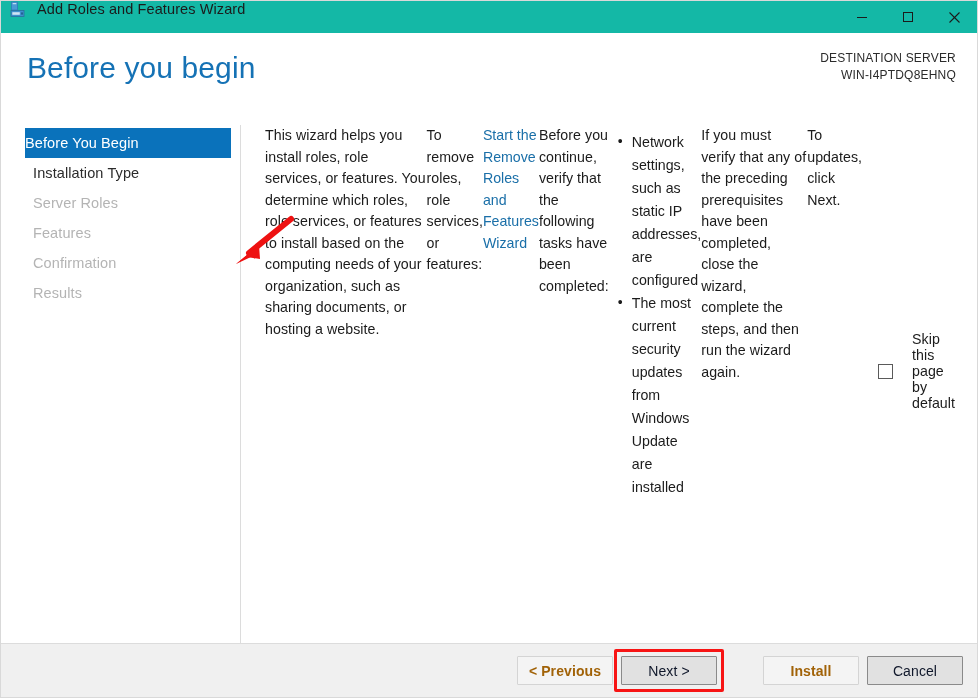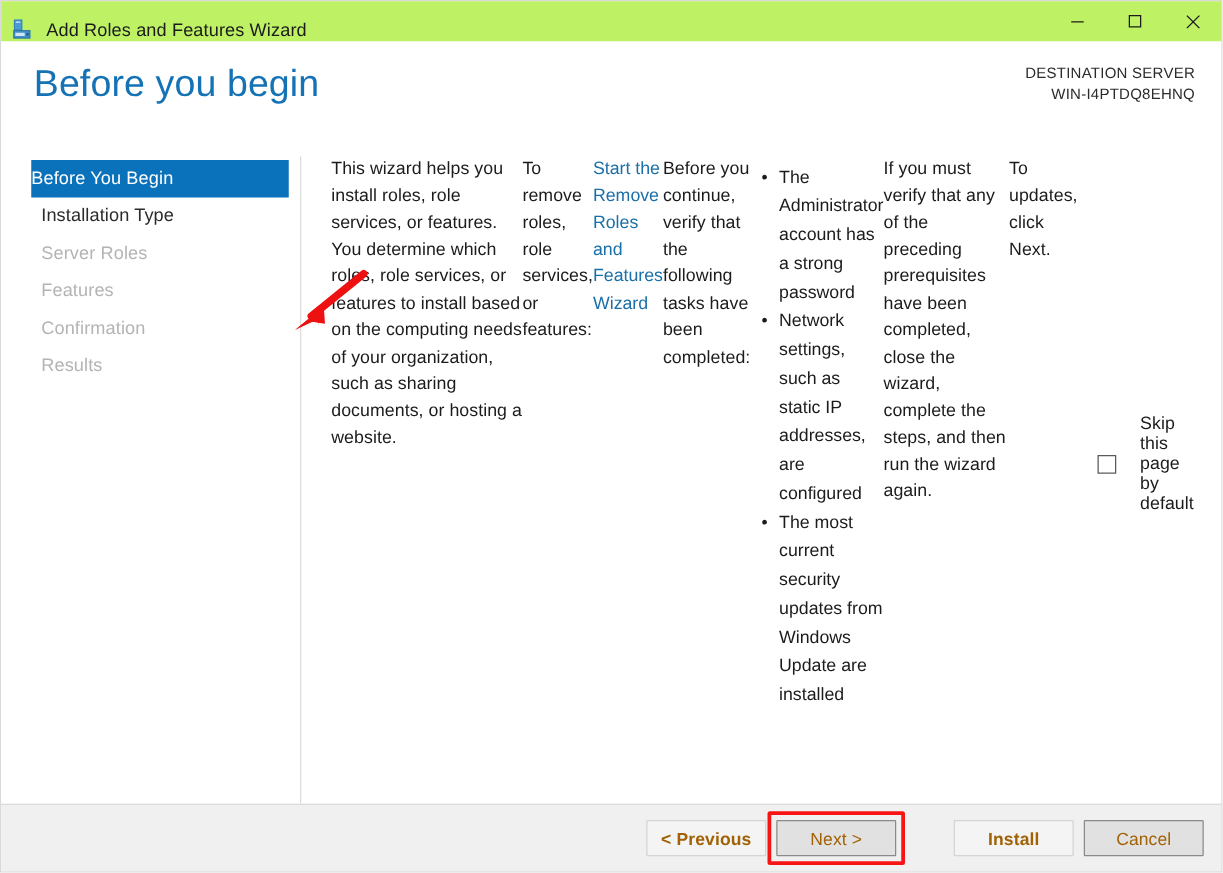--- a/index.html
+++ b/index.html
@@ -23,23 +23,23 @@
     box-sizing: border-box;
     border: 1px solid #d9d9d9;
     display: flex;
     flex-direction: column;
   }
 
   
   .titlebar {
     height: 32px;
     min-height: 32px;
-    background: #bef264;
-    display: flex;
-    align-items: flex-end;
+    background: #14b8a6;
+    display: flex;
+    align-items: flex-start;
     position: relative;
     z-index: 5;
   }
   .titlebar-icon {
     width: 18px;
     height: 18px;
     margin-left: 9px;
     margin-right: 9px;
     position: relative;
     flex: 0 0 auto;
@@ -213,21 +213,21 @@
     box-sizing: border-box;
     position: relative;
   }
   .wbtn {
     width: 96px;
     height: 29px;
     font-size: 14px;
     font-family: "Liberation Sans", sans-serif;
     border: 1px solid #adadad;
     background: #e1e1e1;
-    color: #a16207;
+    color: #0f172a;
     border-radius: 1px;
     display: flex;
     align-items: center;
     justify-content: center;
     box-sizing: border-box;
     cursor: pointer;
     letter-spacing: 0.1px;
   }
   .wbtn.disabled {
     color: #a16207;
@@ -324,21 +324,20 @@
       <div class="nav-item disabled">Confirmation</div>
       <div class="nav-item disabled">Results</div>
     </div>
 
     <div class="content">
       <p class="para-block">This wizard helps you install roles, role services, or features. You determine which roles, role services, or features to install based on the computing needs of your organization, such as sharing documents, or hosting a website.</p>
       <p class="gap-block">To remove roles, role services, or features:</p>
       <a class="link" href="#">Start the Remove Roles and Features Wizard</a>
       <p class="gap-block">Before you continue, verify that the following tasks have been completed:</p>
       <ul class="task-list">
-        <li>The Administrator account has a strong password</li>
         <li>Network settings, such as static IP addresses, are configured</li>
         <li>The most current security updates from Windows Update are installed</li>
       </ul>
       <p class="gap-block">If you must verify that any of the preceding prerequisites have been completed, close the wizard, complete the steps, and then run the wizard again.</p>
       <p class="gap-block">To updates, click Next.</p>
 
       <div class="content-spacer"></div>
 
       <div class="skip-row">
         <div class="checkbox"></div>

